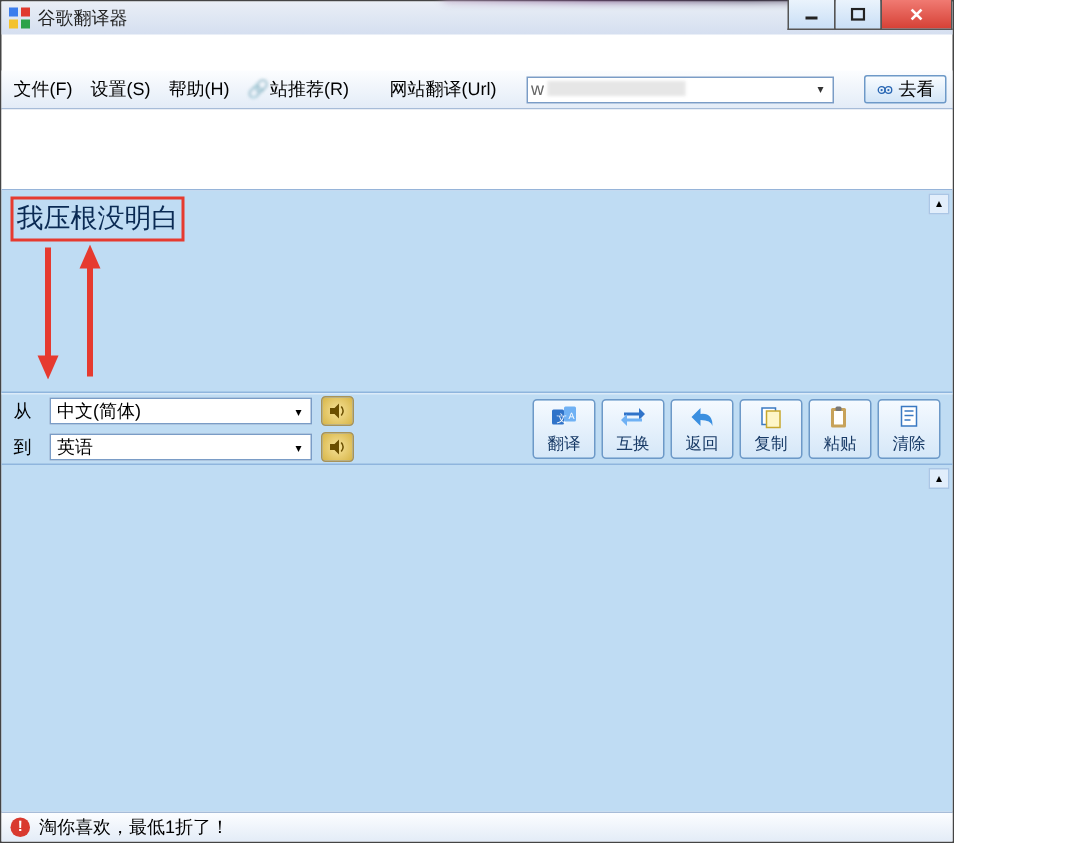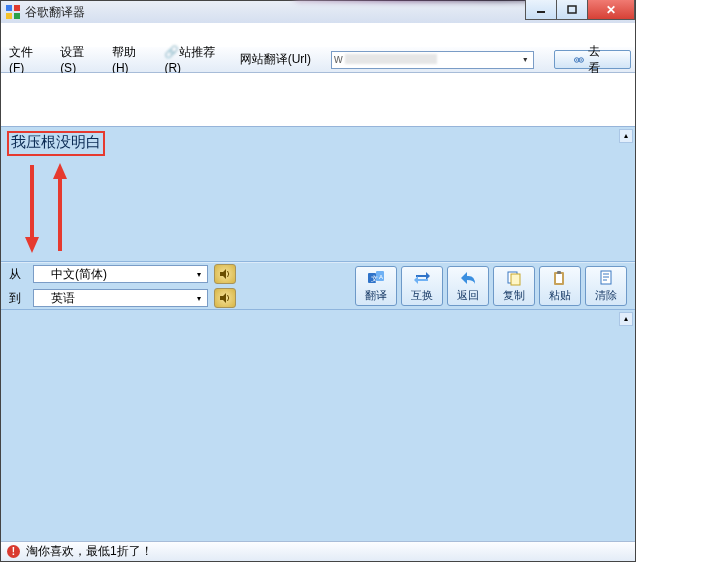--- a/index.html
+++ b/index.html
@@ -15,40 +15,40 @@
   .winbtn.max { background: linear-gradient(#eaf3fc,#c9dff6); }
   .winbtn.close { background: linear-gradient(#f07a72,#d64136); width: 48px; }
   .winbtn.close .x { color: #fff; font-weight: bold; font-size: 12px; }
   
   .menubar { height: 26px; background: linear-gradient(#fcfdff,#e3ecf7); border-bottom: 1px solid #a7bcd8; display: flex; align-items: center; padding: 0 4px; gap: 4px; font-size: 12px; margin-top: 24px; }
   .menubar .menu { padding: 2px 4px; }
   .urlgroup { margin-left: auto; display: flex; align-items: center; gap: 20px; }
   .urlgroup .lbl { white-space: nowrap; }
   .urlinput { width: 205px; height: 18px; background: #fff; border: 1px solid #7a9cc6; padding: 0 2px; font-size: 12px; color: #666; position: relative; }
   .urlinput .dd { position: absolute; right: 1px; top: 1px; width: 14px; height: 14px; display: flex; align-items: center; justify-content: center; font-size: 8px; color: #333; }
-  .gobtn { display: flex; align-items: center; gap: 3px; height: 19px; padding: 0 18px; border: 1px solid #6d99c8; background: linear-gradient(#f9fcff,#d2e5f7); border-radius: 2px; }
+  .gobtn { display: flex; align-items: center; gap: 3px; height: 19px; padding: 0 7px; border: 1px solid #6d99c8; background: linear-gradient(#f9fcff,#d2e5f7); border-radius: 2px; }
   .gobtn svg { width: 12px; height: 12px; }
   
   .tabarea { height: 54px; background: #fff; border-bottom: 1px solid #96b4d9; position: relative; }
   .blurimg { position: absolute; right: 32px; top: -48px; width: 310px; height: 48px; background: linear-gradient(90deg,#b79bbd,#6d3f7a,#3a2a4d,#807c8a); filter: blur(3px); opacity: 0.85; border-bottom-left-radius: 6px; border-bottom-right-radius: 6px; }
   
   .inputpane { flex: 0 0 135px; background: #bfdcf3; border-bottom: 1px solid #8fb5dd; position: relative; padding: 4px 6px; }
   .inputpane .scrollup { position: absolute; right: 2px; top: 2px; width: 14px; height: 14px; background: #e2eefb; border: 1px solid #aac6e5; font-size: 8px; text-align: center; line-height: 12px; }
-  .sourcebox { border: 2px solid #e63a2f; display: inline-block; padding: 0 2px 2px 2px; color: #0a2a53; font-size: 15px; }
+  .sourcebox { border: 2px solid #e63a2f; display: inline-block; padding: 0 2px 2px 2px; color: #0a2a53; font-size: 18px; }
   
   .arrow { position: absolute; width: 18px; }
   .arrow svg { width: 18px; height: 90px; }
   .arrow.down { left: 22px; top: 36px; }
   .arrow.up { left: 50px; top: 36px; }
   
   .midbar { height: 48px; background: #bfdcf3; border-top: 1px solid #dcebf9; border-bottom: 1px solid #8fb5dd; display: flex; align-items: center; padding: 0 8px; gap: 6px; }
   .langcol { display: flex; flex-direction: column; gap: 4px; }
   .langrow { display: flex; align-items: center; gap: 6px; }
   .langlbl { width: 18px; font-size: 12px; }
-  .langsel { width: 175px; height: 18px; border: 1px solid #7a9cc6; background: #fff; font-size: 12px; padding: 0 17px; position: relative; }
+  .langsel { width: 175px; height: 18px; border: 1px solid #7a9cc6; background: #fff; font-size: 12px; padding: 0 4px; position: relative; }
   .langsel .dd { position: absolute; right: 1px; top: 1px; width: 14px; height: 14px; display: flex; align-items: center; justify-content: center; font-size: 8px; }
   .ttsbtn { width: 22px; height: 20px; border: 1px solid #a7935a; background: radial-gradient(circle,#f6e29a,#d7b546); border-radius: 3px; display: flex; align-items: center; justify-content: center; }
   .mainbtns { margin-left: auto; display: flex; gap: 4px; }
   .bigbtn { width: 42px; height: 40px; border: 1px solid #6d99c8; background: linear-gradient(#f5faff,#d5e7f8); border-radius: 3px; display: flex; flex-direction: column; align-items: center; justify-content: center; gap: 1px; font-size: 11px; color: #183a66; }
   .bigbtn .ic { width: 18px; height: 17px; display: flex; align-items: center; justify-content: center; }
   
   .outputpane { flex: 1; background: #bfdcf3; position: relative; padding: 4px 6px; }
   .outputpane .scrollup { position: absolute; right: 2px; top: 2px; width: 14px; height: 14px; background: #e2eefb; border: 1px solid #aac6e5; font-size: 8px; text-align: center; line-height: 12px; }
   .outbox { border: 2px solid #e63a2f; display: inline-block; padding: 0 4px 1px 2px; color: #0a2a53; font-size: 15px; position: relative; }
   .outbox .cursor { display: inline-block; width: 1px; height: 14px; background: #000; vertical-align: middle; margin-left: 1px; }

